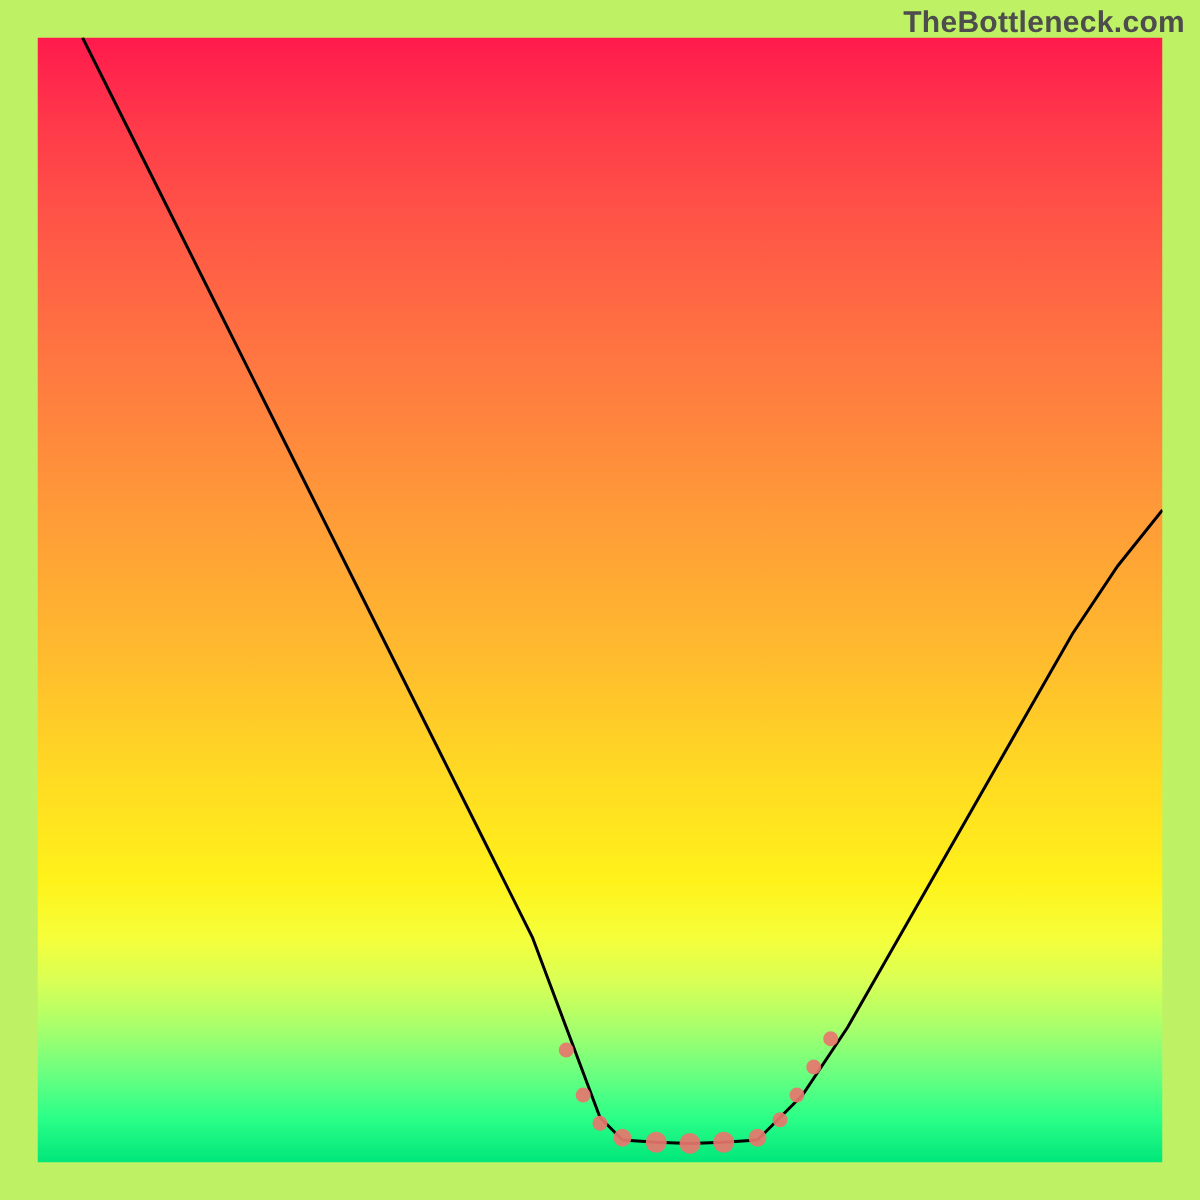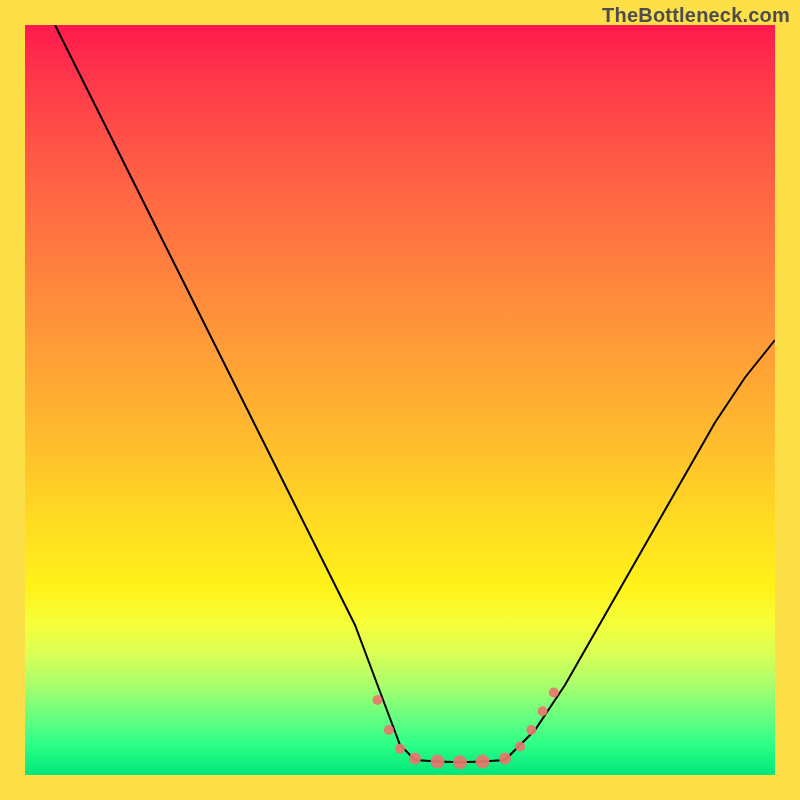--- a/index.html
+++ b/index.html
@@ -7,21 +7,21 @@
     padding: 0;
     width: 800px;
     height: 800px;
     background: #000;
     overflow: hidden;
     font-family: Arial, Helvetica, sans-serif;
   }
   .frame {
     position: absolute;
     inset: 0;
-    background: #fde047;
+    background: #bef264;
   }
   .plot-area {
     position: absolute;
     left: 25px;
     top: 25px;
     width: 750px;
     height: 750px;
     overflow: hidden;
   }
   .gradient-bg {

